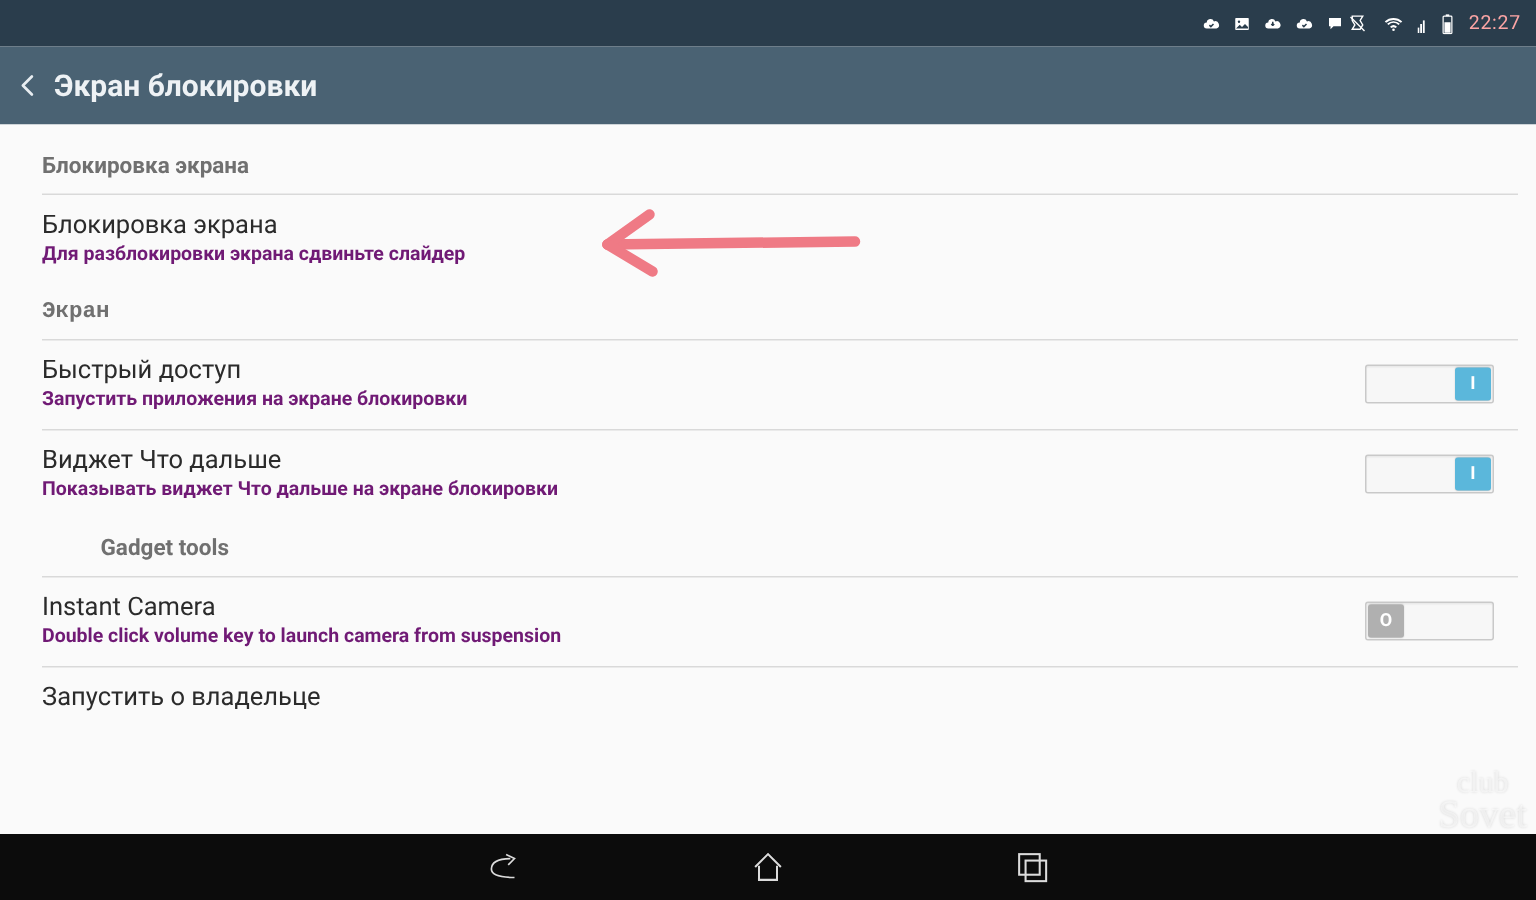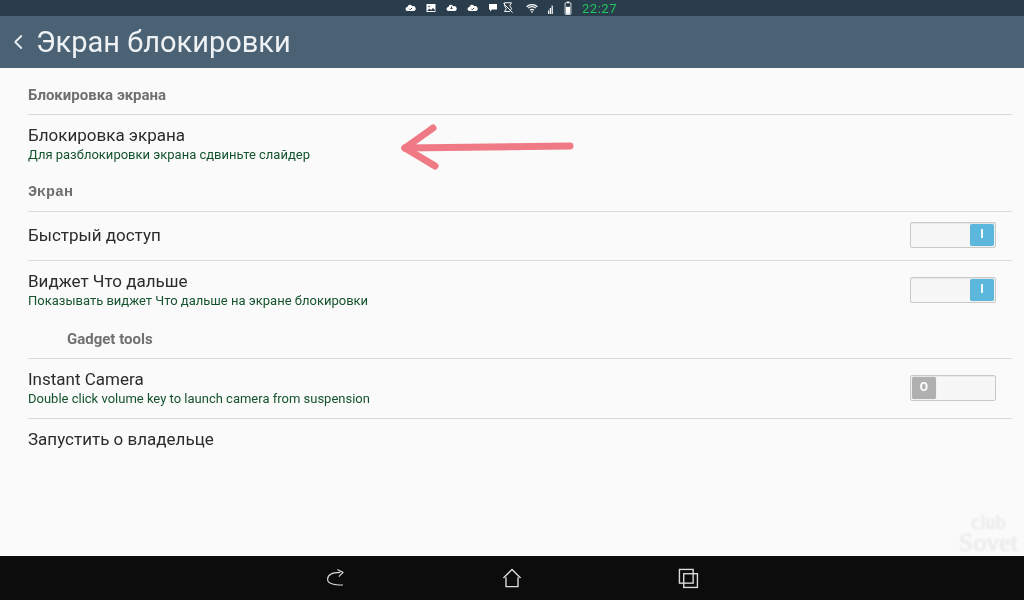--- a/index.html
+++ b/index.html
@@ -1,46 +1,46 @@
 <!DOCTYPE html>
 <html><head>
 <meta charset="utf-8">
 <style>
   * { margin: 0; padding: 0; box-sizing: border-box; }
   html, body { width: 1024px; height: 600px; overflow: hidden; font-family: Roboto, "Noto Sans", Arial, sans-serif; background: #000; }
   .screen { width: 1024px; height: 600px; position: relative; background: #fafafa; }
 
   
   .status-bar {
-    height: 16px;
+    height: 31px;
     background: #2a3d4c;
-    color: #22c55e;
+    color: #fca5a5;
     display: flex;
     align-items: center;
-    justify-content: center;
+    justify-content: flex-end;
     padding: 0 10px 0 6px;
     font-size: 12px;
   }
   .status-left, .status-right { display: flex; align-items: center; gap: 6px; }
   .status-right { gap: 8px; }
   .status-icon { display: inline-flex; align-items: center; justify-content: center; }
   .status-icon svg { fill: #fff; }
 
   
   .title-bar {
     height: 52px;
     background: #4a6273;
     color: #fff;
     display: flex;
     align-items: center;
     padding: 0 10px;
   }
   .back-chevron { display: inline-flex; align-items: center; margin-right: 8px; }
   .back-chevron svg { stroke: #e8edf1; }
-  .title-text { font-size: 29px; font-weight: 400; color: #eef2f5; }
+  .title-text { font-size: 20px; font-weight: 700; color: #eef2f5; }
 
   
   .content {
     position: relative;
     background: #fafafa;
     height: calc(600px - 22px - 52px - 44px);
     overflow: hidden;
     padding: 0 12px;
   }
   .group-header {
@@ -64,21 +64,21 @@
 
   .item {
     display: flex;
     align-items: center;
     justify-content: space-between;
     padding: 10px 16px 12px 16px;
     cursor: pointer;
   }
   .item .texts { display: flex; flex-direction: column; gap: 2px; }
   .item-title { font-size: 17px; color: #2b2b2b; font-weight: 400; }
-  .item-sub { font-size: 13px; color: #14532d; }
+  .item-sub { font-size: 13px; color: #701a75; font-weight: bold; }
 
   
   .toggle {
     width: 86px;
     height: 26px;
     border: 1px solid #c9c9c9;
     border-radius: 2px;
     position: relative;
     background: #f7f7f7;
     box-shadow: inset 0 1px 1px rgba(0,0,0,0.06);
@@ -236,20 +236,21 @@
         <div class="item-sub">Для разблокировки экрана сдвиньте слайдер</div>
       </div>
     </div>
 
     <div class="group-header" style="padding-top:10px;font-family:Liberation Mono, monospace;">Экран</div>
     <div class="hr-after-header"></div>
 
     <div class="item">
       <div class="texts">
         <div class="item-title">Быстрый доступ</div>
+        <div class="item-sub">Запустить приложения на экране блокировки</div>
       </div>
       <div class="toggle on">
         <div class="toggle-knob"></div>
         <div class="toggle-label">I</div>
       </div>
     </div>
     <div class="hr"></div>
 
     <div class="item">
       <div class="texts">

